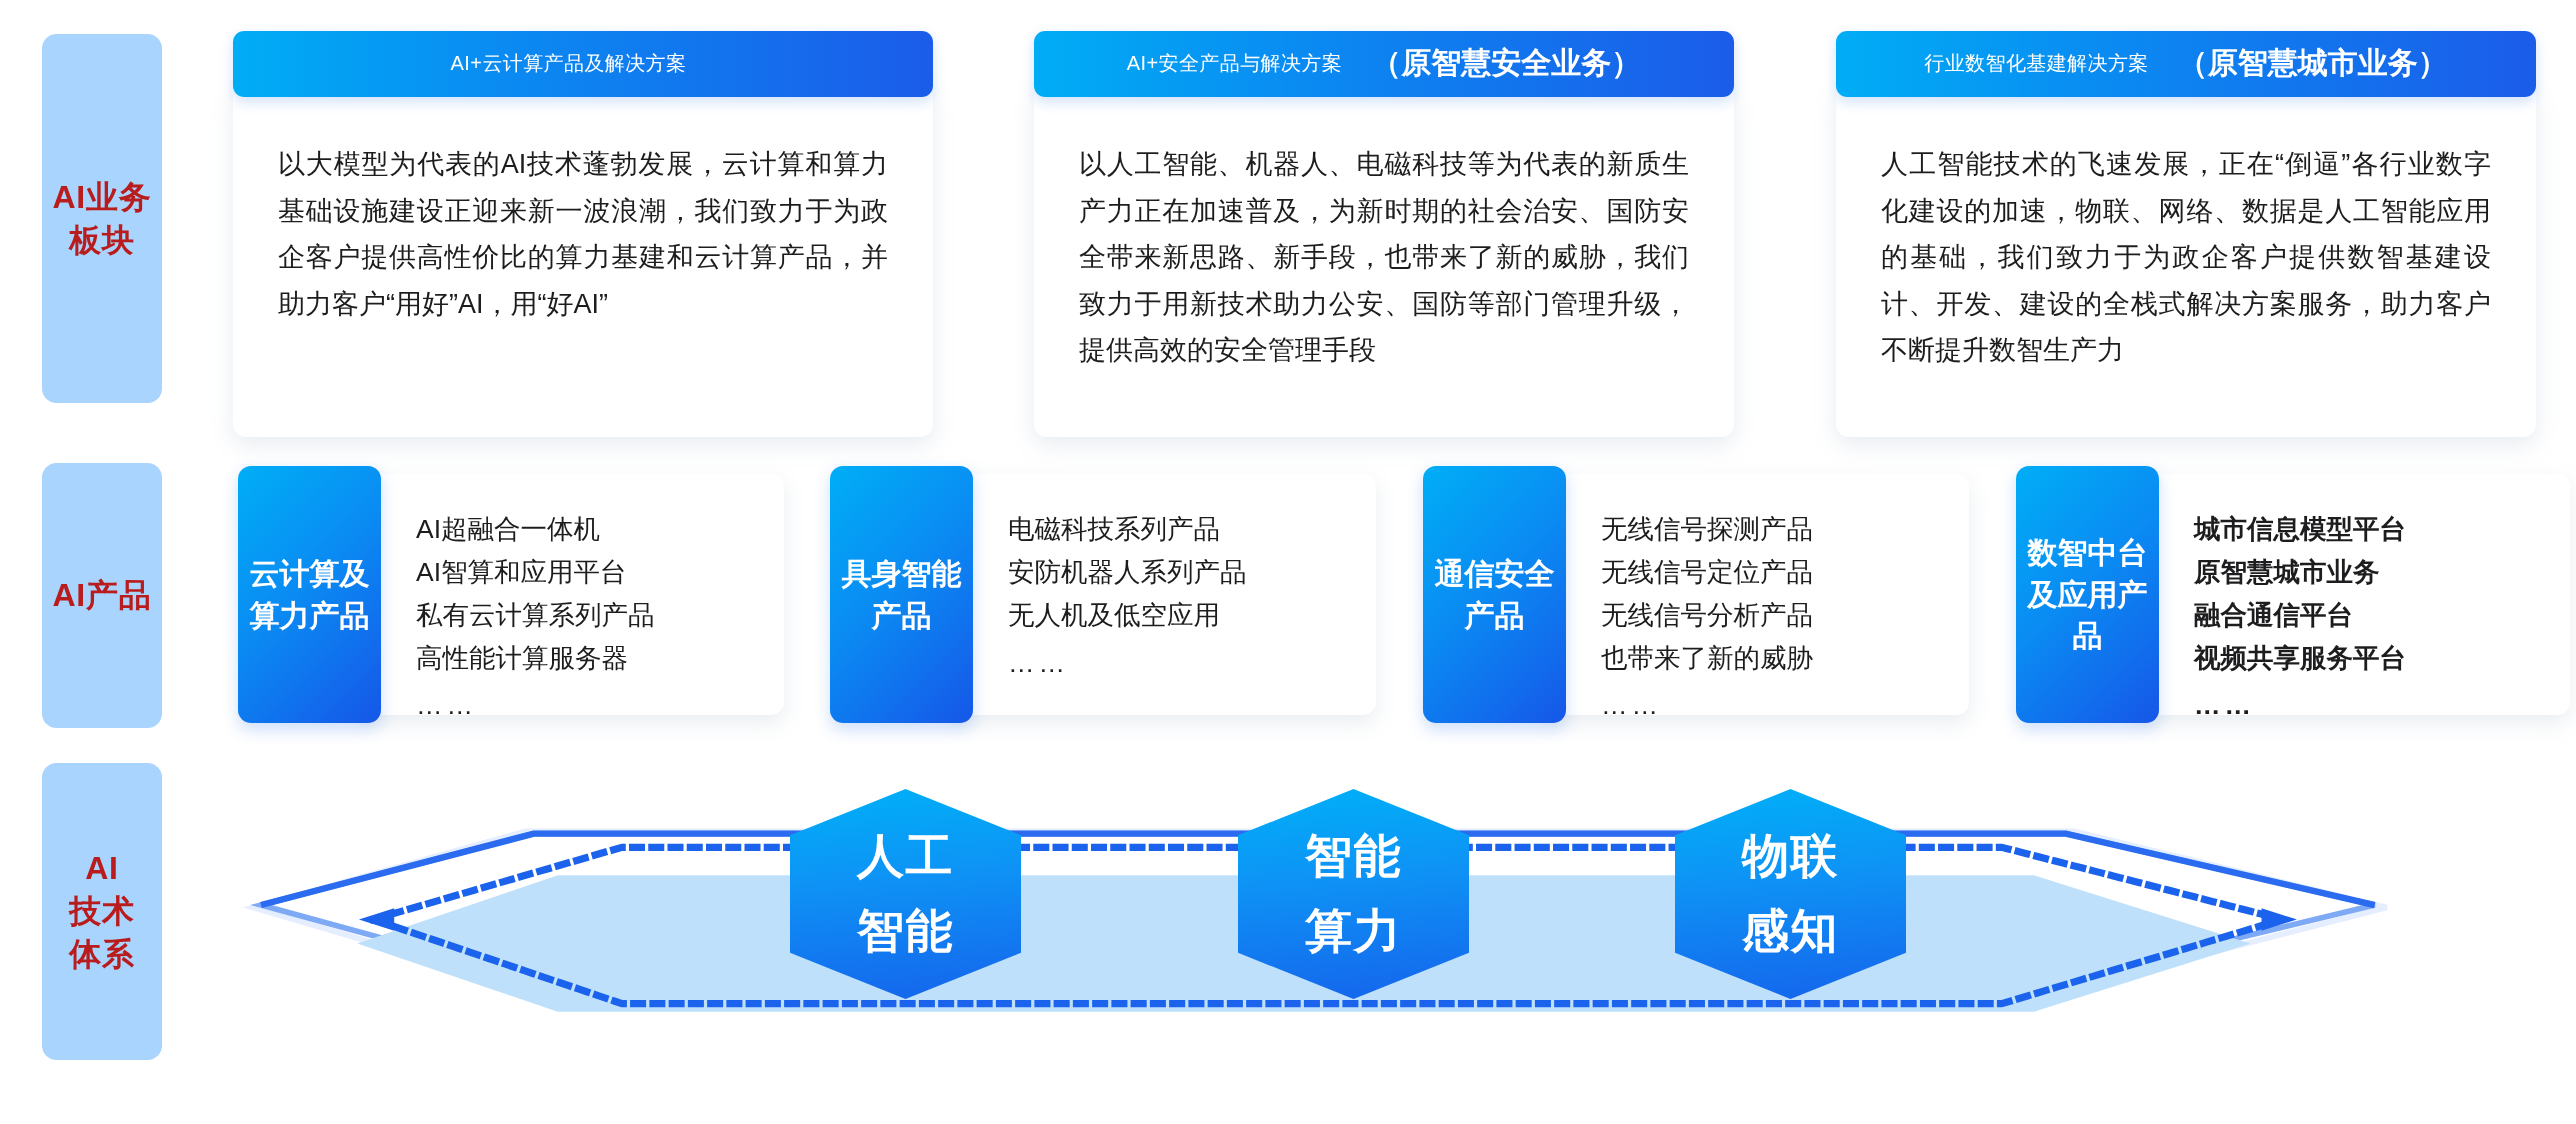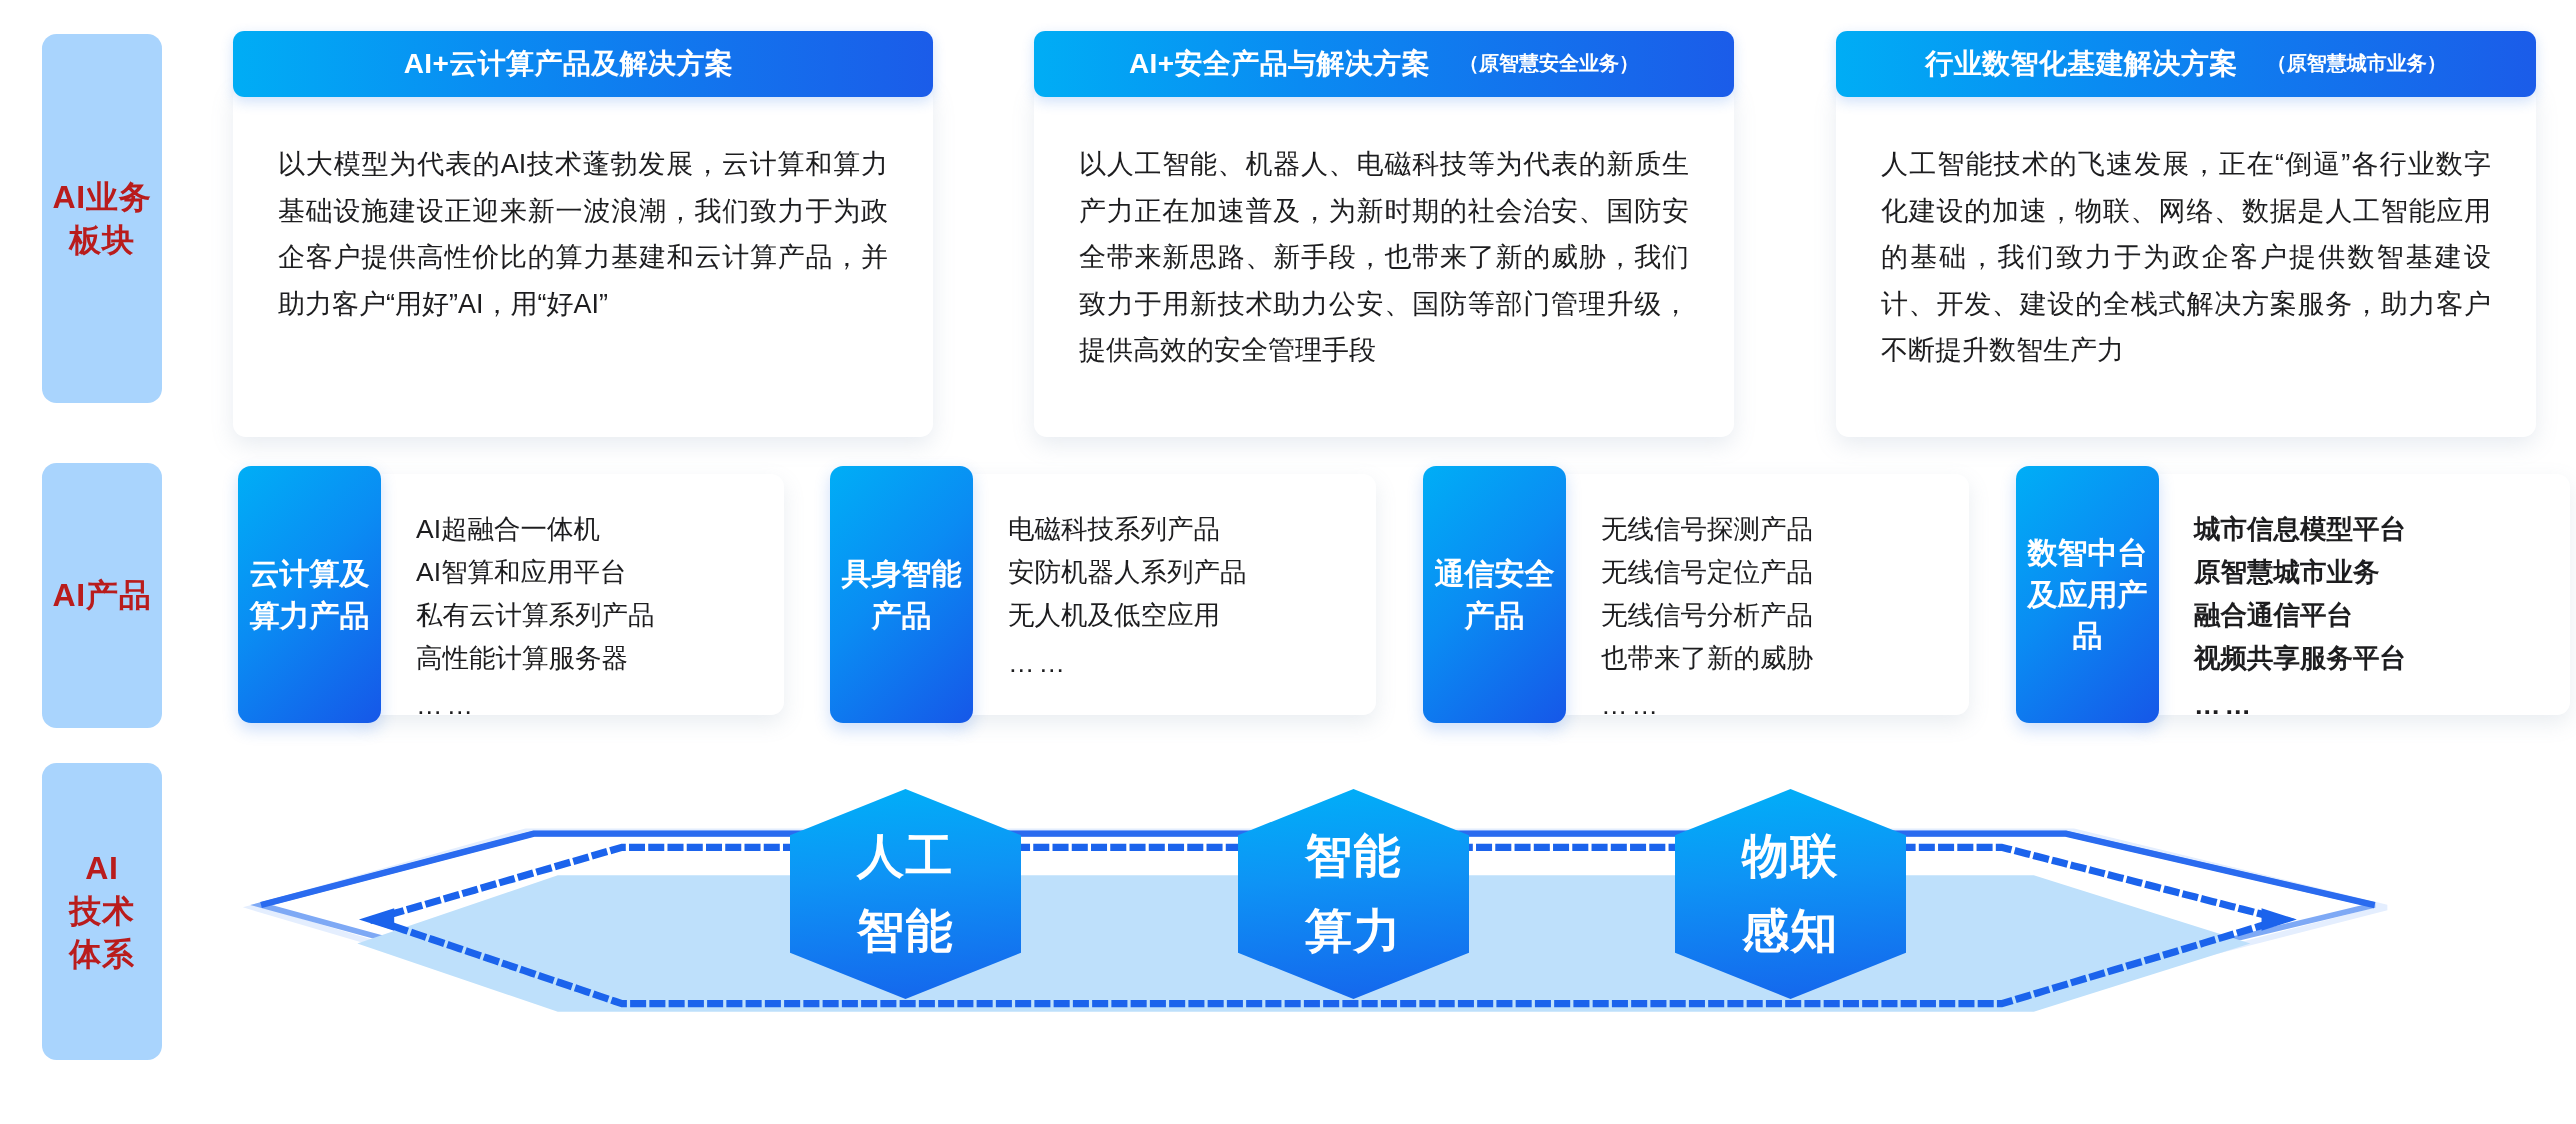--- a/index.html
+++ b/index.html
@@ -36,22 +36,22 @@
     height: 66px;
     border-radius: 11.2px;
     background: linear-gradient(90deg, #00ADF5 0%, #0A8BF2 38%, #1B5CE9 100%);
     display: flex;
     align-items: center;
     justify-content: center;
     color: #fff;
     box-shadow: 0 4.8px 13px rgba(30,110,230,.20);
     z-index: 3;
   }
-  .biz-head .main { font-size: 28px; font-weight: 700; letter-spacing: 0.4px; }
-  .biz-head .sub  { font-size: 20px; font-weight: 700; margin-left: 29px; }
+  .biz-head .main { font-size: 20px; font-weight: 400; letter-spacing: 0.4px; }
+  .biz-head .sub  { font-size: 30px; font-weight: 700; margin-left: 29px; }
   .biz-body {
     position: relative;
     margin-top: -11.2px;
     padding: 56px 45px 32px 45px;
     background: #fff;
     border-radius: 13px;
     box-shadow: 0 8px 22.5px rgba(120,140,170,.17);
     min-height: 352px;
   }
   .biz-body p {

